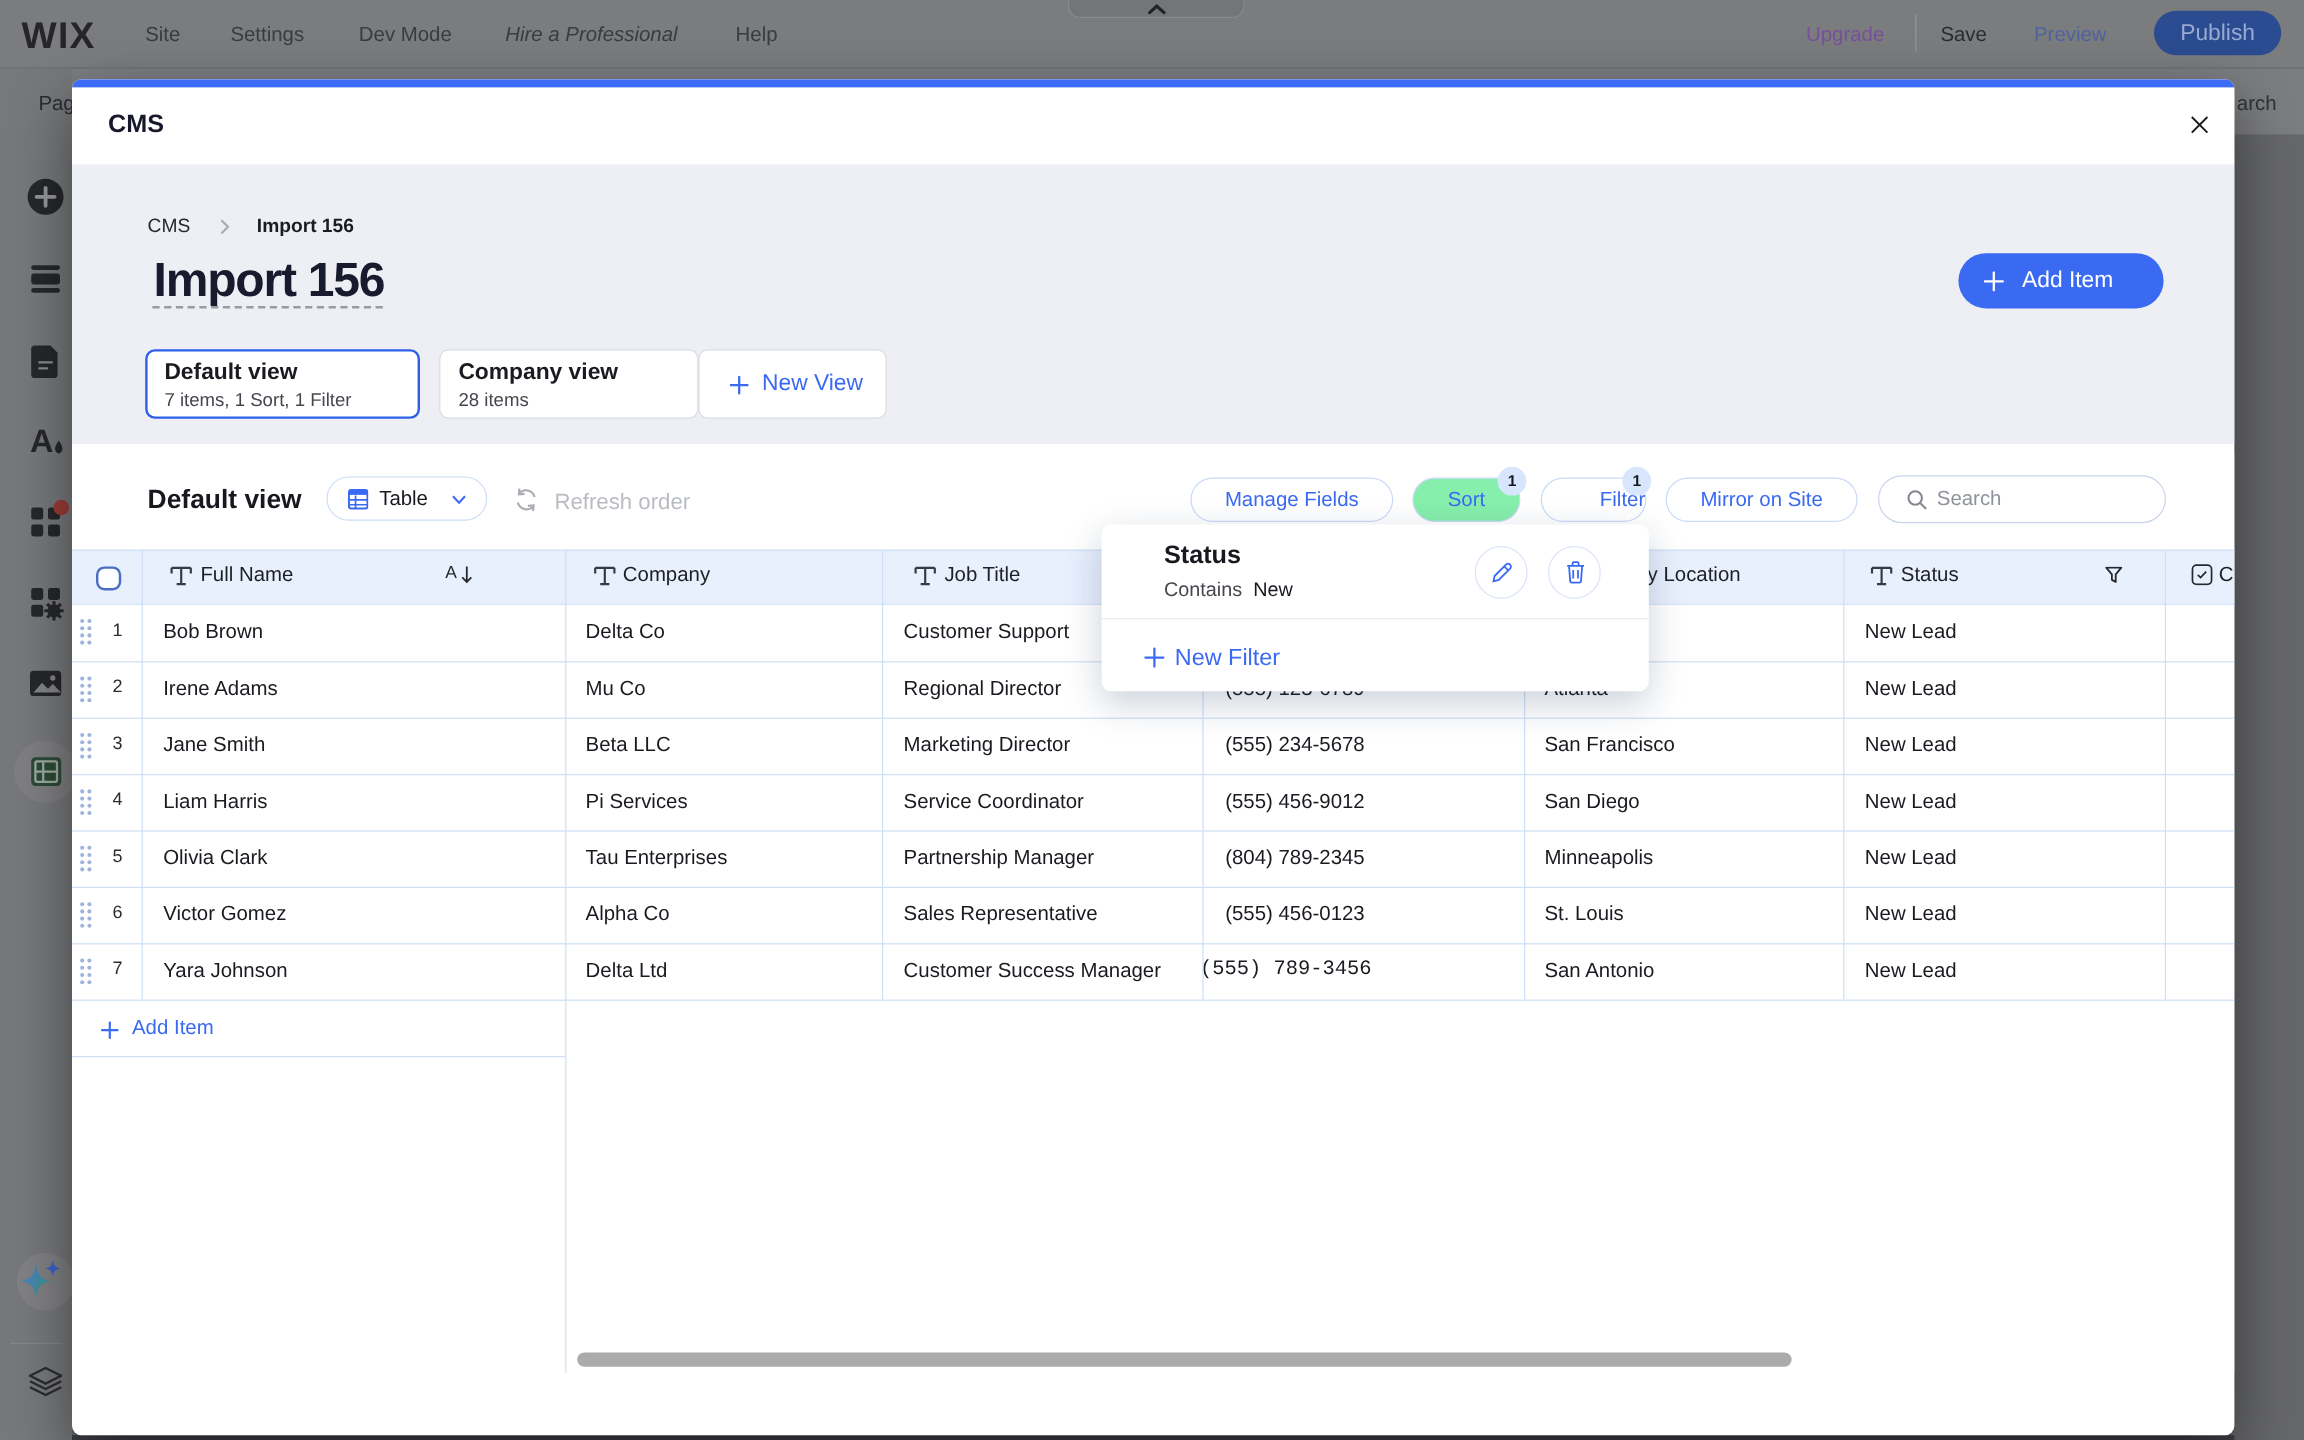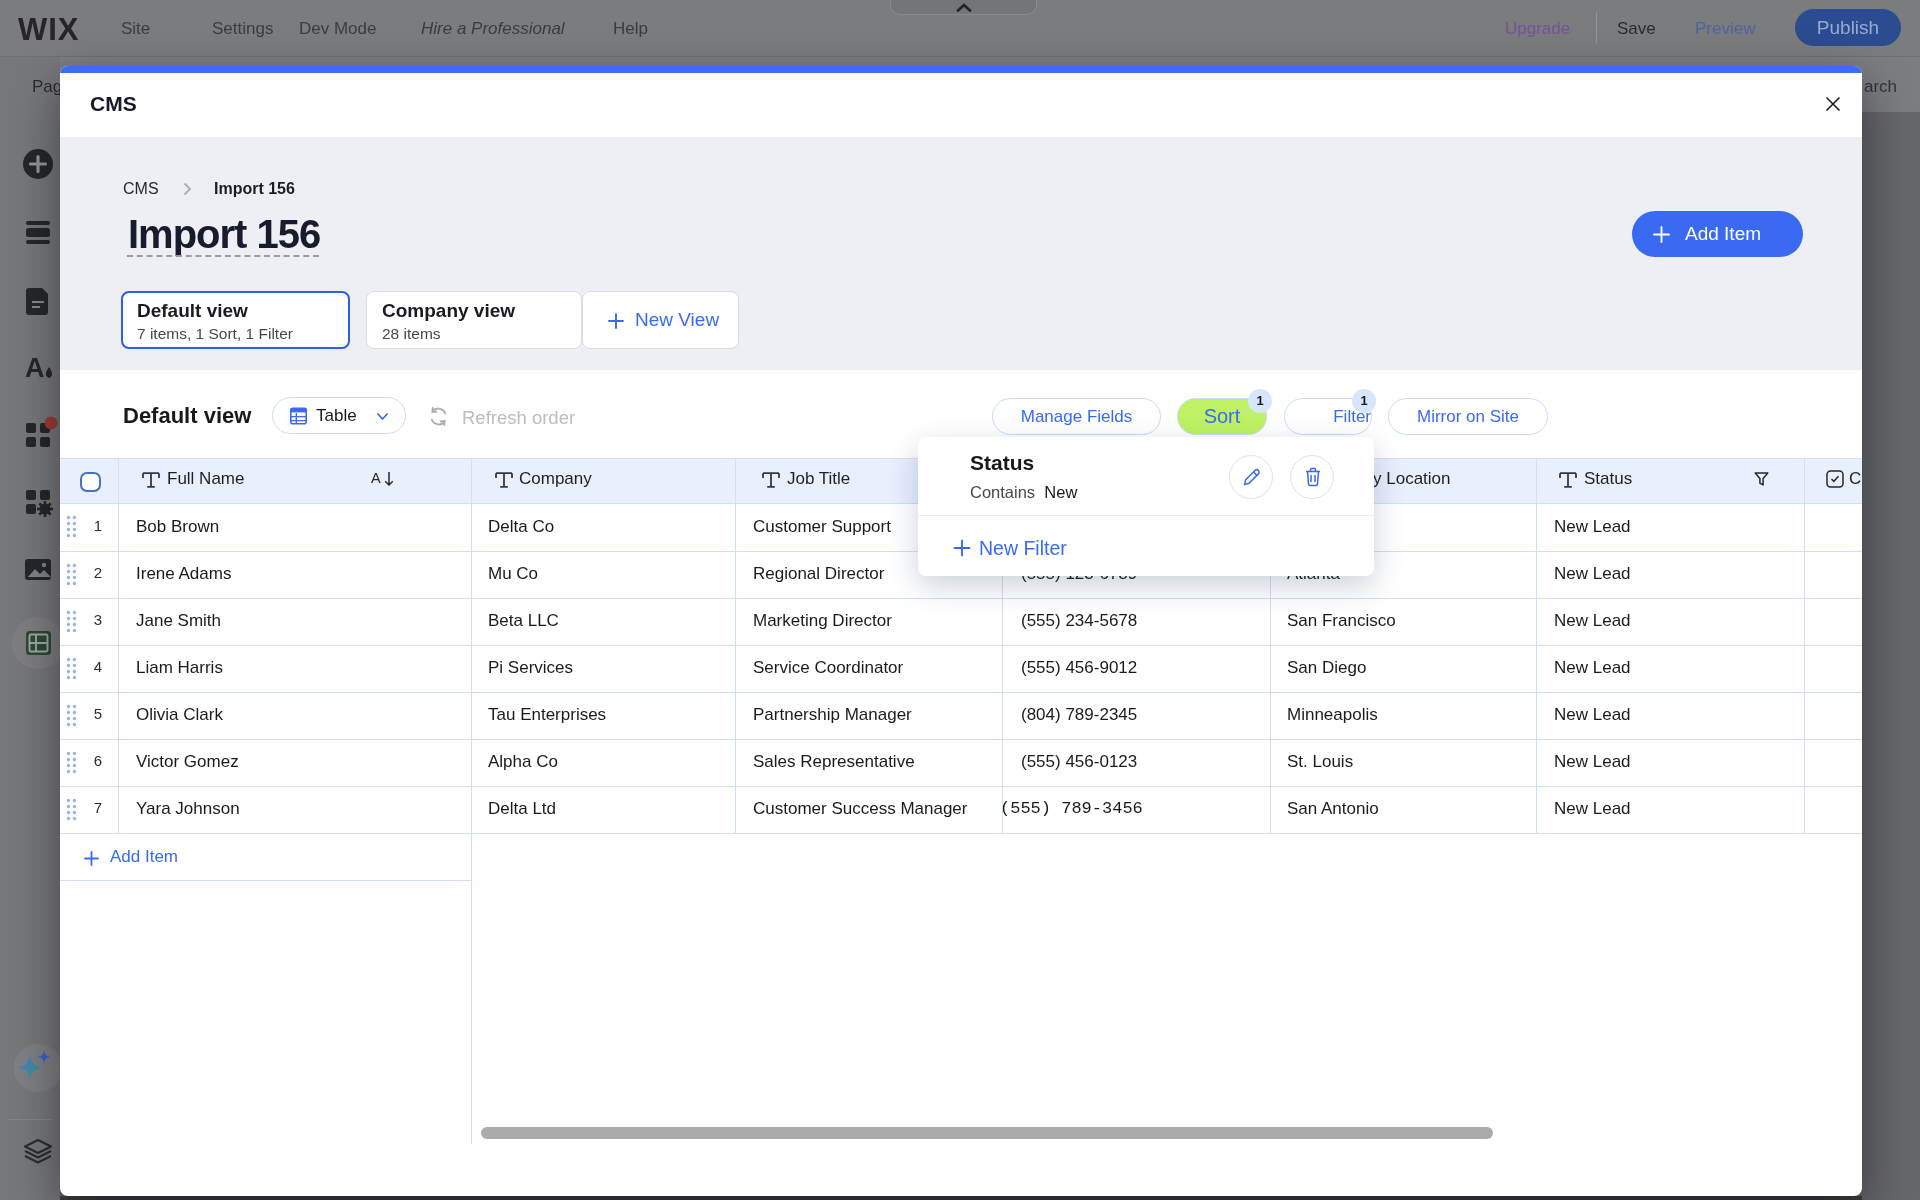--- a/index.html
+++ b/index.html
@@ -32,21 +32,21 @@
 </style>
 </head>
 <body>
 <div id="stage">
   <div id="canvas" class="abs"></div>
   <div id="toolbar2" class="abs"></div>
   <div id="sidebar" class="abs"></div>
   <div id="topbar" class="abs">
     <div class="abs" style="left:18px;top:12px;font-size:31px;font-weight:bold;color:#26262a;letter-spacing:1px;">WIX</div>
     <span class="menuitem" style="left:121px;">Site</span>
-    <span class="menuitem" style="left:192px;margin-left:20px;">Settings</span>
+    <span class="menuitem" style="left:192px;">Settings</span>
     <span class="menuitem" style="left:299px;">Dev Mode</span>
     <span class="menuitem" style="left:421px;font-style:italic;">Hire a Professional</span>
     <span class="menuitem" style="left:613px;">Help</span>
     <span class="menuitem" style="left:1505px;color:#77519c;">Upgrade</span>
     <div class="abs" style="left:1596px;top:12px;width:1px;height:31px;background:#95969a;"></div>
     <span class="menuitem" style="left:1617px;color:#2b2c30;">Save</span>
     <span class="menuitem" style="left:1695px;color:#4f639f;">Preview</span>
     <div class="abs" style="left:1795px;top:9px;width:106px;height:37px;border-radius:19px;background:#2c4c91;
          color:#97aad2;font-size:19px;text-align:center;line-height:37px;">Publish</div>
   </div>
@@ -182,28 +182,35 @@
       <g fill="none" stroke="#aaadb2" stroke-width="1.8">
         <path d="M17.5 8.2 A7.6 7.6 0 0 0 4.4 5.2"></path>
         <path d="M3.5 12.8 A7.6 7.6 0 0 0 16.6 15.8"></path>
       </g>
       <path d="M4.8 1.2 L4.4 5.9 L9.1 5.5" fill="none" stroke="#aaadb2" stroke-width="1.8"></path>
       <path d="M16.2 19.8 L16.6 15.1 L11.9 15.5" fill="none" stroke="#aaadb2" stroke-width="1.8"></path>
     </svg>
     <span class="abs" style="left:402px;top:341px;font-size:18.5px;color:#b9bcc2;">Refresh order</span>
     <div class="pill" style="left:932px;top:332px;width:169px;height:37px;border:1px solid #c9daf8;background:#fff;
          font-size:17px;color:#3a6af2;text-align:center;line-height:35px;">Manage Fields</div>
-    <div class="pill" style="left:1117px;top:332px;width:90px;height:37px;border:1px solid #c9daf8;background:#bef264;
-         font-size:20px;color:#3a6af2;text-align:center;line-height:35px;">Sort</div>
+    <div class="pill" style="left:1117px;top:332px;width:90px;height:37px;border:1px solid #c9daf8;background:#86efac;
+         font-size:17px;color:#3a6af2;text-align:center;line-height:35px;">Sort</div>
     <div class="pill" style="left:1224px;top:332px;width:88px;height:37px;border:1px solid #c9daf8;background:#fff;
          font-size:17px;color:#3a6af2;text-align:right;line-height:35px;">Filter</div>
     <div class="badge" style="left:1188px;top:323px;">1</div>
     <div class="badge" style="left:1292px;top:323px;">1</div>
     <div class="pill" style="left:1328px;top:332px;width:160px;height:37px;border:1px solid #c9daf8;background:#fff;
          font-size:17px;color:#3a6af2;text-align:center;line-height:35px;">Mirror on Site</div>
+    <div class="pill" style="left:1505px;top:330px;width:240px;height:40px;border:1px solid #c9d4ea;background:#fff;">
+      <svg class="abs" style="left:23px;top:11px;" width="17" height="17" viewBox="0 0 17 17">
+        <circle cx="7" cy="7" r="5.6" fill="none" stroke="#83878f" stroke-width="1.7"></circle>
+        <path d="M11.3 11.3 L15.6 15.6" stroke="#83878f" stroke-width="1.7" stroke-linecap="round"></path>
+      </svg>
+      <span class="abs" style="left:48px;top:9px;font-size:17px;color:#8f939b;">Search</span>
+    </div>
     <svg width="0" height="0" style="position:absolute;">
       <defs>
         <g id="tee" fill="none" stroke="#363a42" stroke-width="1.8">
           <path d="M2 3.2 H18 M2 3.2 V8 M18 3.2 V8 M10 3.2 V16.8 M6.2 16.8 H13.8"></path>
         </g>
         <g id="dots" fill="#9db4dd">
           <circle cx="3.5" cy="2.5" r="1.7"></circle>
             <circle cx="9.5" cy="2.5" r="1.7"></circle>
           <circle cx="3.5" cy="8.5" r="1.7"></circle>
             <circle cx="9.5" cy="8.5" r="1.7"></circle>

